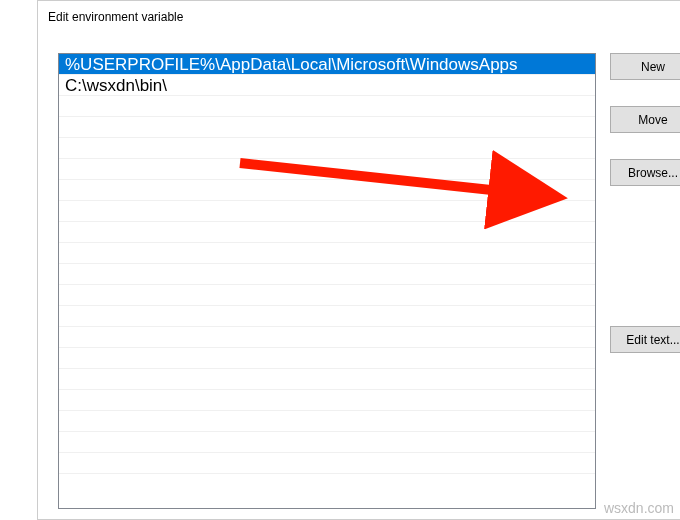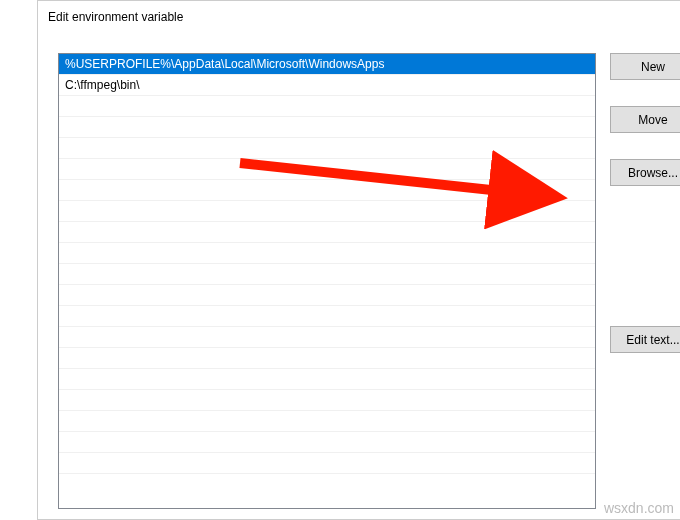--- a/index.html
+++ b/index.html
@@ -51,21 +51,21 @@
     .listbox {
       flex: 1;
       border: 1px solid #828790;
       background: #fff;
       overflow: hidden;
     }
     .list-row {
       height: 21px;
       line-height: 21px;
       padding: 0 6px;
-      font-size: 12px;
+      font-size: 17px;
       border-bottom: 1px solid #f0f0f0;
       white-space: nowrap;
       overflow: hidden;
     }
     .list-row.selected {
       background: #0078d7;
       color: #fff;
     }
     .list-row.empty { color: transparent; }
     .button-col {
@@ -107,21 +107,21 @@
 <div class="dialog">
   <div class="titlebar">
     <span class="title">Edit environment variable</span>
     <div class="close-btn">
       <span>✕</span>
     </div>
   </div>
   <div class="content">
     <div class="listbox" id="listbox">
         <div class="list-row selected">%USERPROFILE%\AppData\Local\Microsoft\WindowsApps</div>
-        <div class="list-row">C:\ffmpeg\bin\</div>
+        <div class="list-row">C:\wsxdn\bin\</div>
         <div class="list-row empty">.</div>
         <div class="list-row empty">.</div>
         <div class="list-row empty">.</div>
         <div class="list-row empty">.</div>
         <div class="list-row empty">.</div>
         <div class="list-row empty">.</div>
         <div class="list-row empty">.</div>
         <div class="list-row empty">.</div>
         <div class="list-row empty">.</div>
         <div class="list-row empty">.</div>

